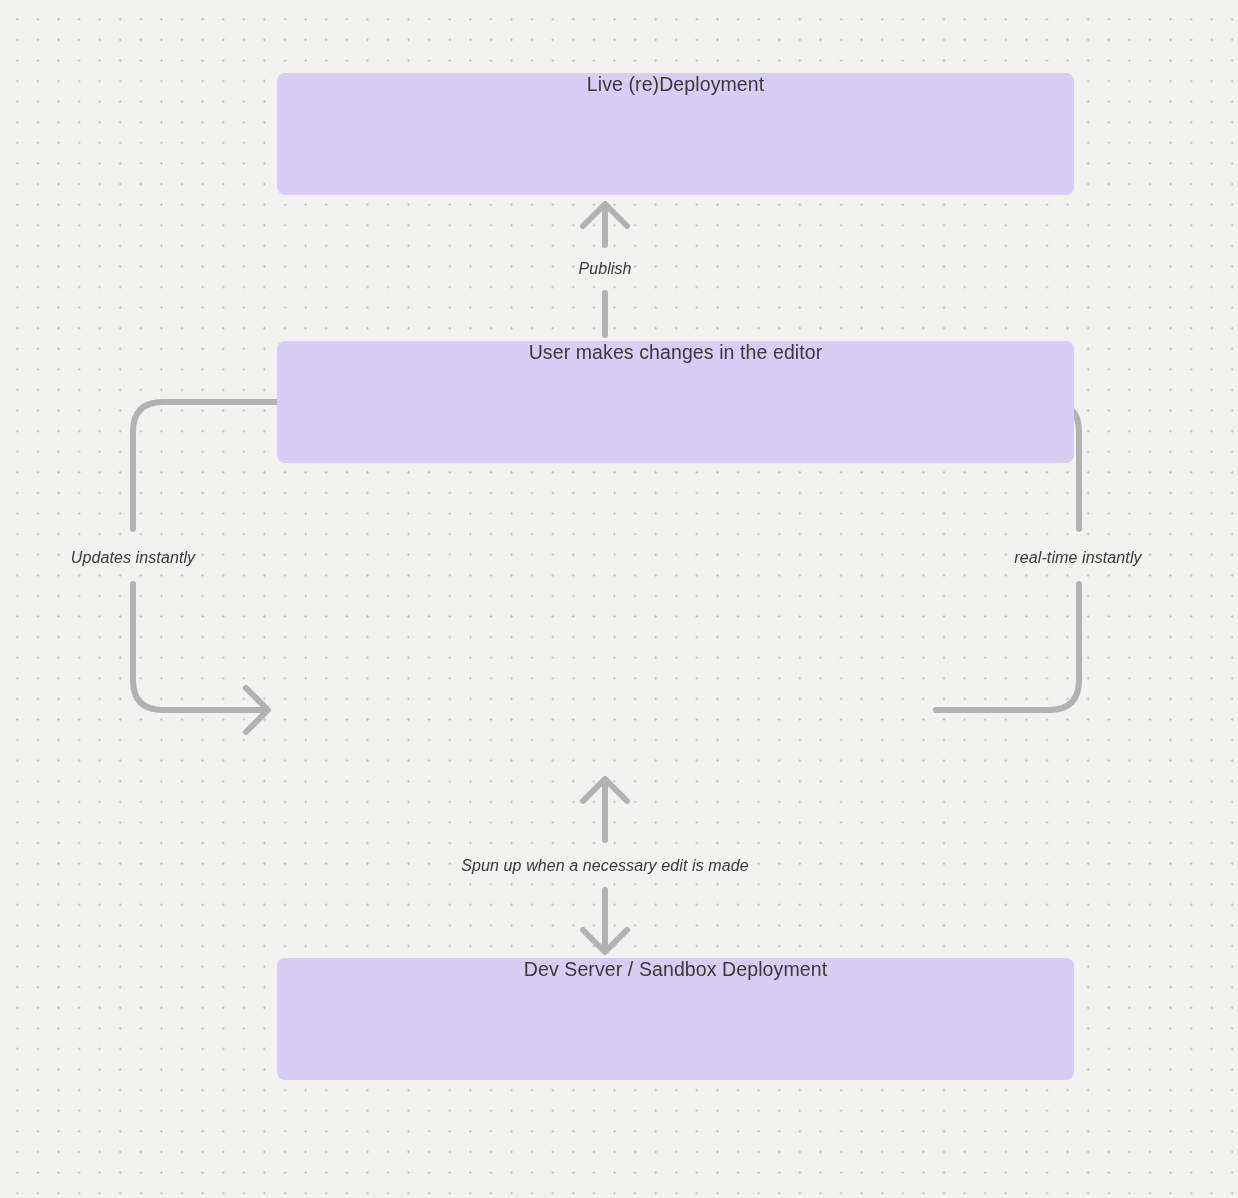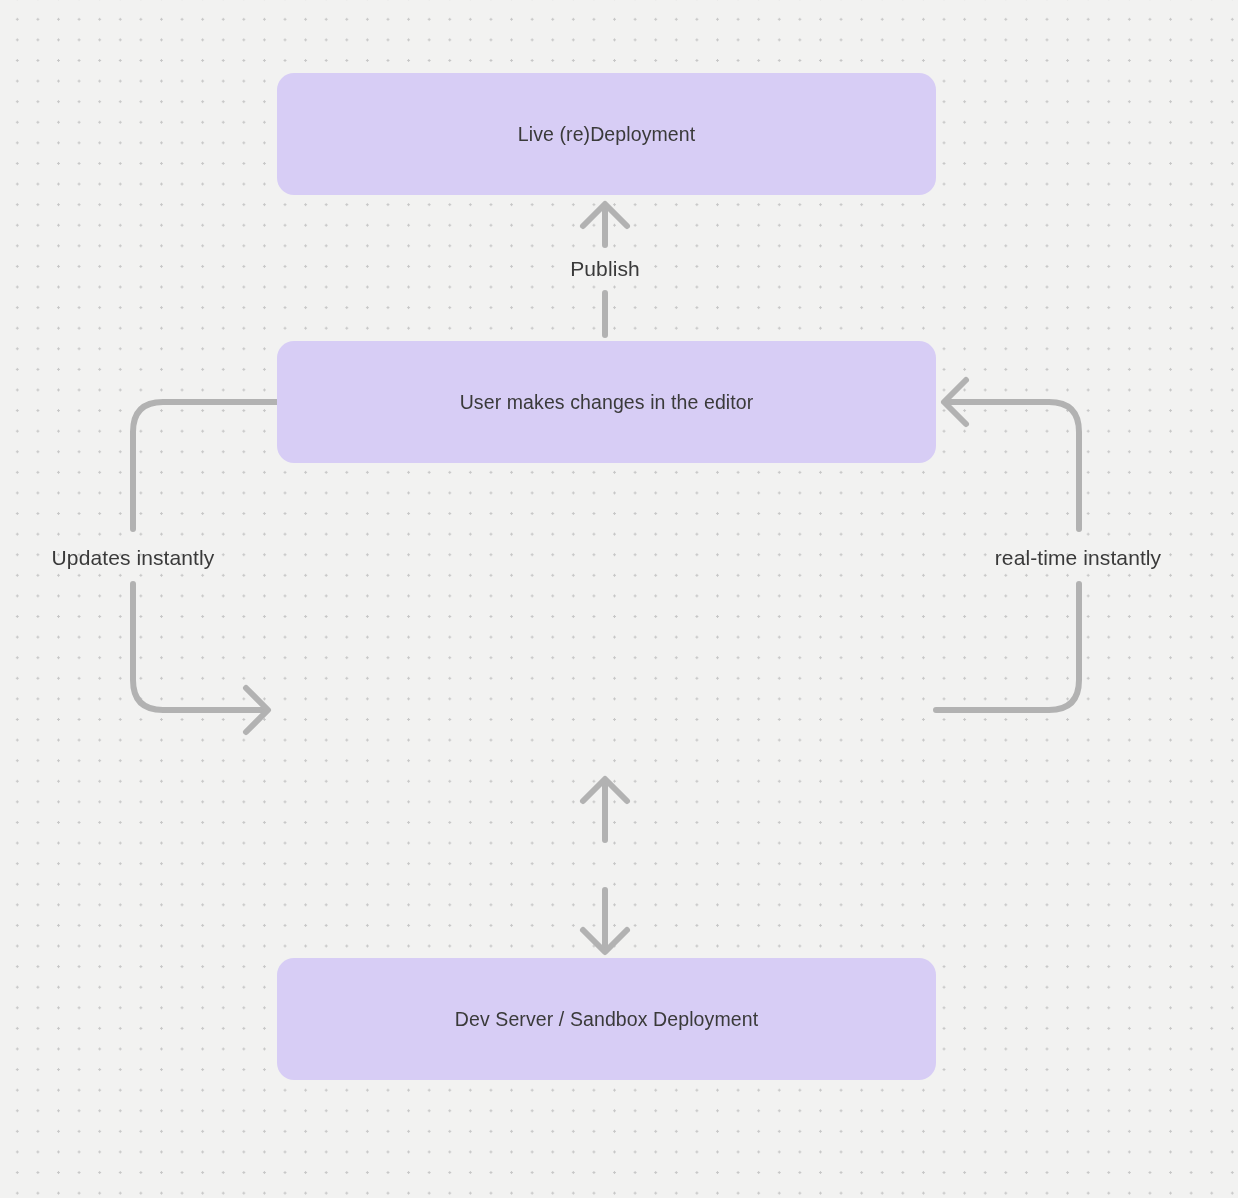--- a/index.html
+++ b/index.html
@@ -31,40 +31,41 @@
   .arrow-layer path {
     fill: none;
     stroke: #b2b2b2;
     stroke-width: 6;
     stroke-linecap: round;
     stroke-linejoin: round;
   }
   .node {
     position: absolute;
     left: 277px;
-    width: 659px;
+    width: 797px;
     height: 122px;
     background: #d7cdf5;
-    border-radius: 17px;
+    border-radius: 8px;
     display: flex;
-    align-items: center;
+    align-items: flex-start;
     justify-content: center;
   }
   .node span {
     font-size: 19.5px;
     color: #3a3a3a;
     letter-spacing: 0.1px;
   }
   .edge-label {
     position: absolute;
     transform: translate(-50%, -50%);
-    font-size: 21px;
+    font-size: 16px;
     color: #3a3a3a;
     white-space: nowrap;
     letter-spacing: 0.1px;
+    font-style: italic;
   }
   #node-live      { top: 73px;  }
   #node-user      { top: 341px; }
   #node-preview   { top: 649px; }
   #node-dev       { top: 958px; }
   #label-publish  { left: 605px;  top: 269px; }
   #label-updates  { left: 133px;  top: 558px; }
   #label-feedback { left: 1078px; top: 558px; }
   #label-spunup   { left: 605px;  top: 866px; }
 </style>
@@ -110,14 +111,15 @@
   </div>
 
 
   <div class="node" id="node-dev">
     <span>Dev Server / Sandbox Deployment</span>
   </div>
 
   <div class="edge-label" id="label-publish">Publish</div>
   <div class="edge-label" id="label-updates">Updates instantly</div>
   <div class="edge-label" id="label-feedback">real-time instantly</div>
+  <div class="edge-label" id="label-spunup">Spun up when a necessary edit is made</div>
 
 </div>
 
 </body></html>

